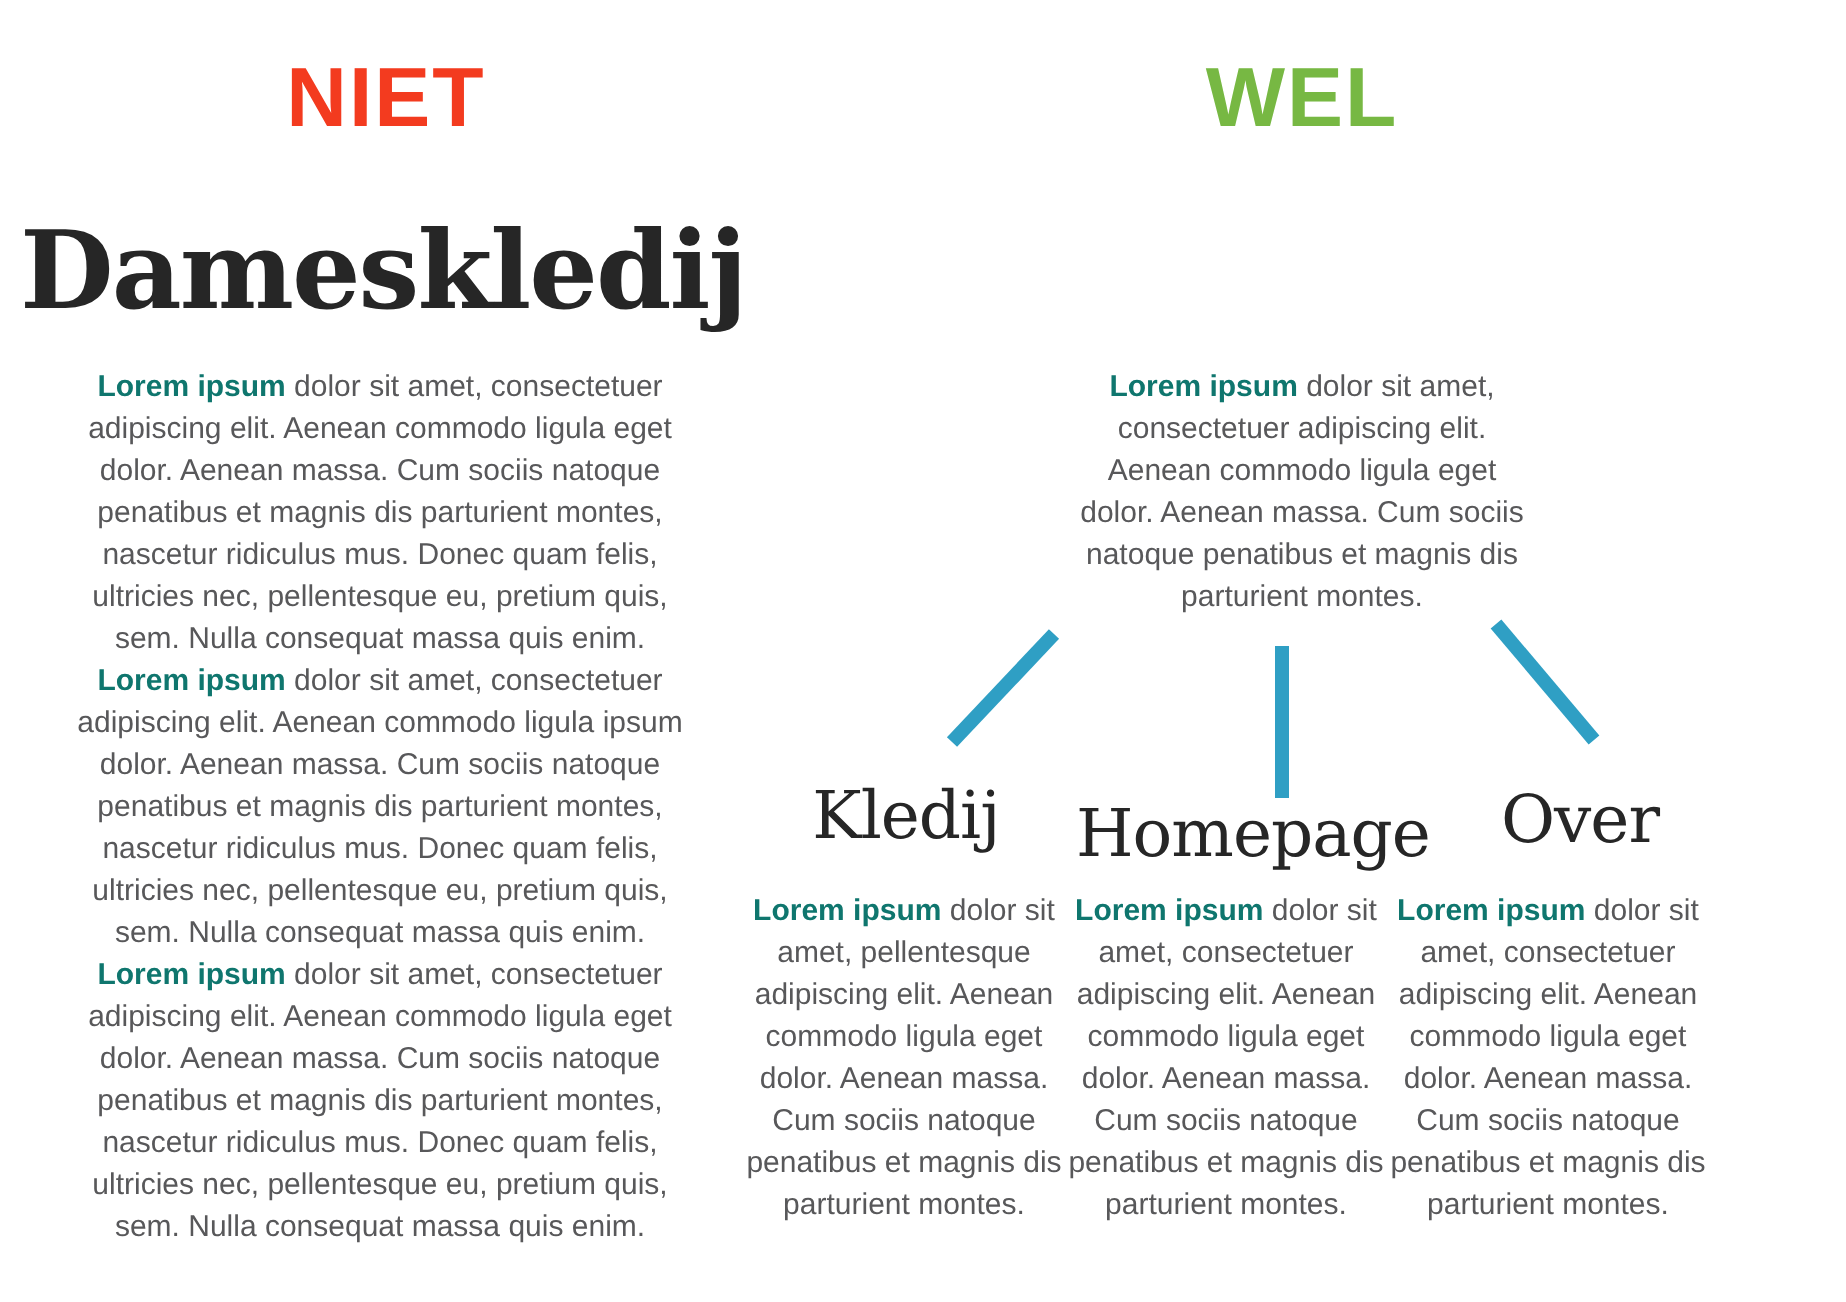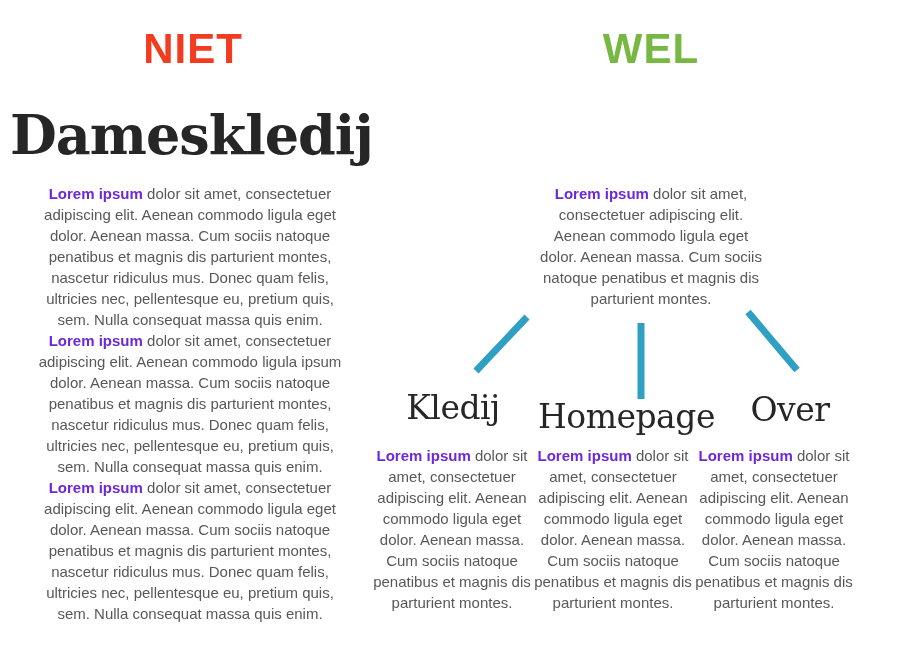--- a/index.html
+++ b/index.html
@@ -26,21 +26,21 @@
     text-align:center;
     letter-spacing:-1px;
   }
   .body-text{
     font-size:15px;
     line-height:21px;
     color:#58585a;
     text-align:center;
     white-space:pre-line;
   }
-  .body-text b{color:#6d28d9;}
+  .body-text b{color:#0f766e;}
   .branch-title{
     font-family:"DejaVu Serif","Liberation Serif",serif;
     font-weight:normal;
     font-size:33px;
     line-height:1;
     color:#262626;
     text-align:center;
     letter-spacing:-0.5px;
   }
   svg{display:block;}
@@ -94,21 +94,21 @@
 </div>
 
 <svg class="abs connectors" style="left:0;top:0;" width="923" height="651" viewBox="0 0 923 651">
   <line x1="476" y1="371" x2="527" y2="317" stroke-width="7" stroke="#2f9fc4"></line>
   <line x1="641" y1="323" x2="641" y2="399" stroke-width="7" stroke="#2f9fc4"></line>
   <line x1="748" y1="312" x2="797" y2="370" stroke-width="7" stroke="#2f9fc4"></line>
 </svg>
 
 <div class="abs branch-title" style="left:368px;top:391px;width:170px;">Kledij</div>
 <div class="abs body-text" style="left:367px;top:445px;width:170px;"><b>Lorem ipsum</b><span> dolor sit
-amet, consectetuer
+amet, pellentesque
 adipiscing elit. Aenean
 commodo ligula eget
 dolor. Aenean massa.
 Cum sociis natoque
 penatibus et magnis dis
 parturient montes.</span></div>
 
 <div class="abs branch-title" style="left:538px;top:400px;width:170px;">Homepage</div>
 <div class="abs body-text" style="left:528px;top:445px;width:170px;"><b>Lorem ipsum</b><span> dolor sit
 amet, consectetuer

